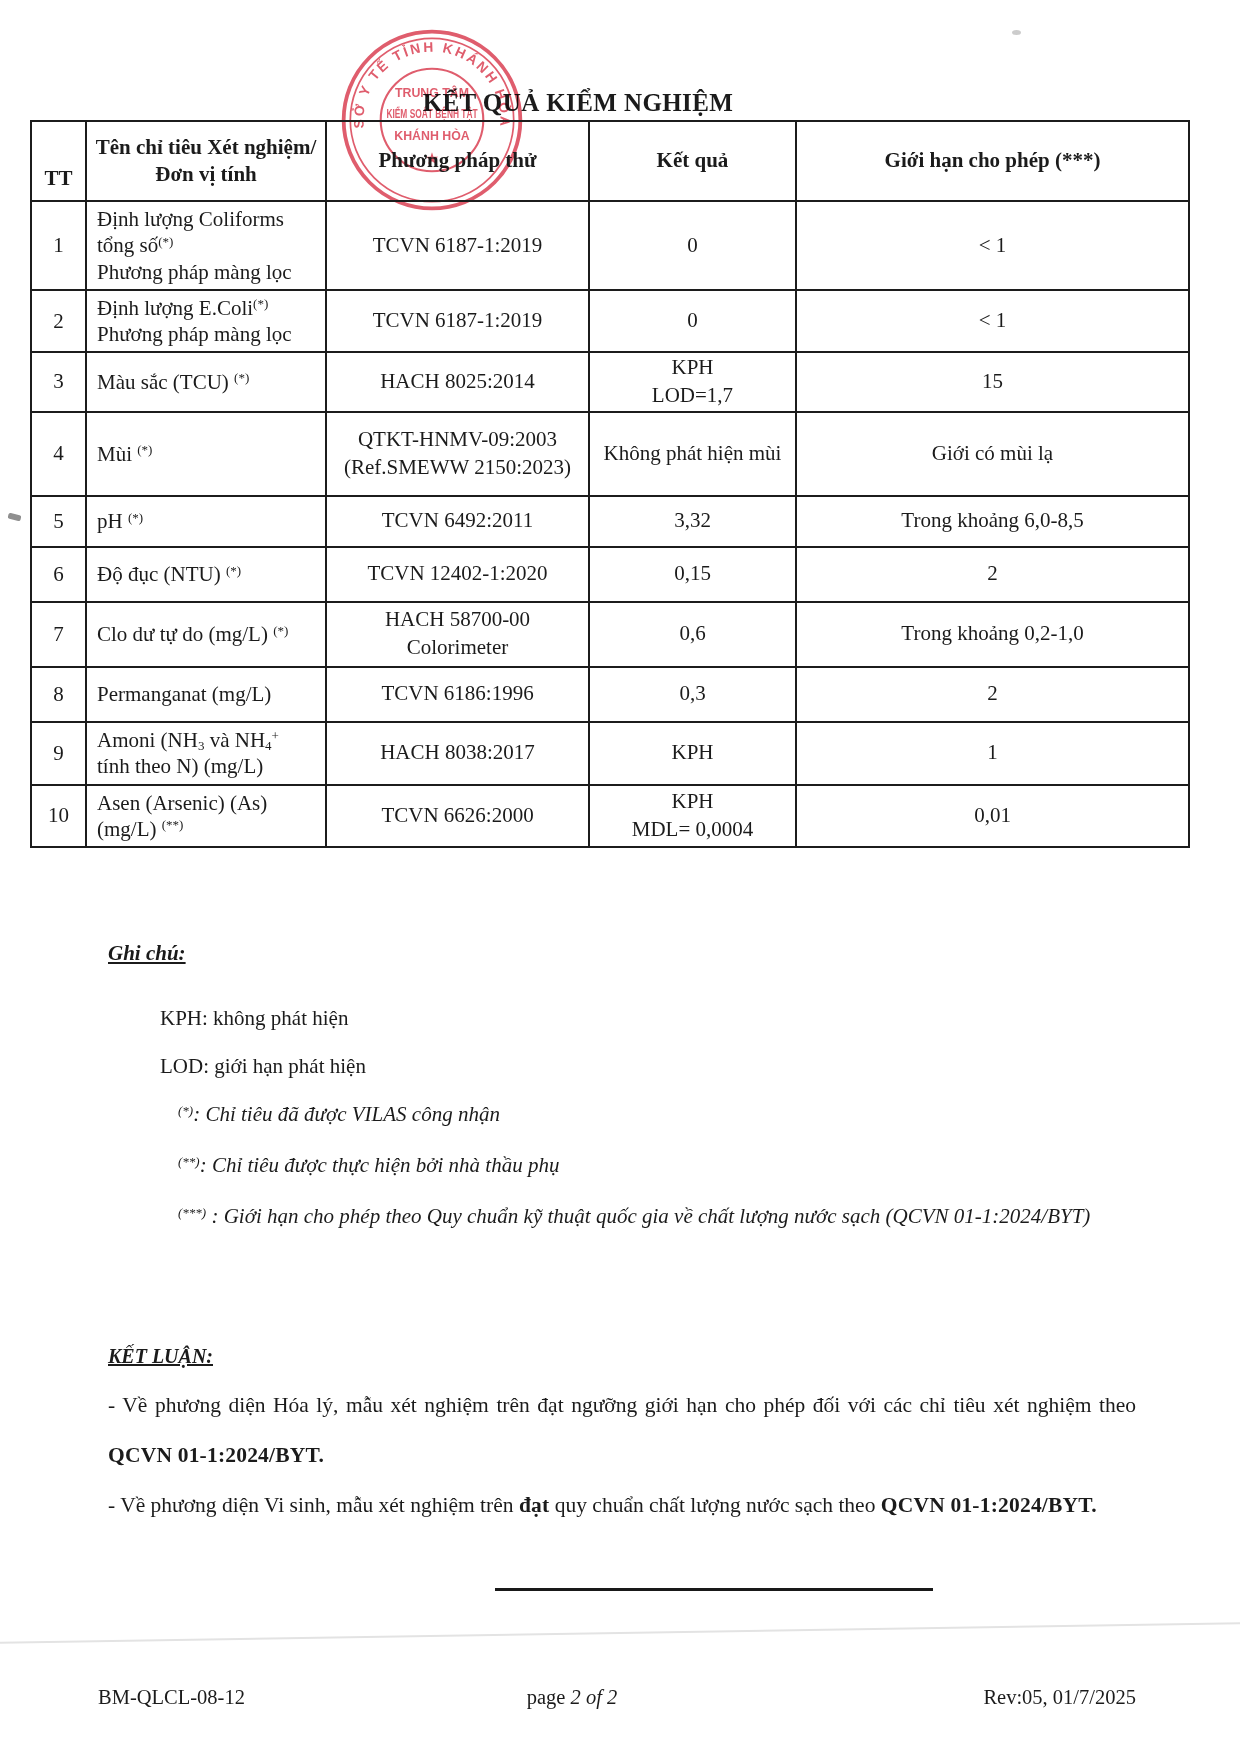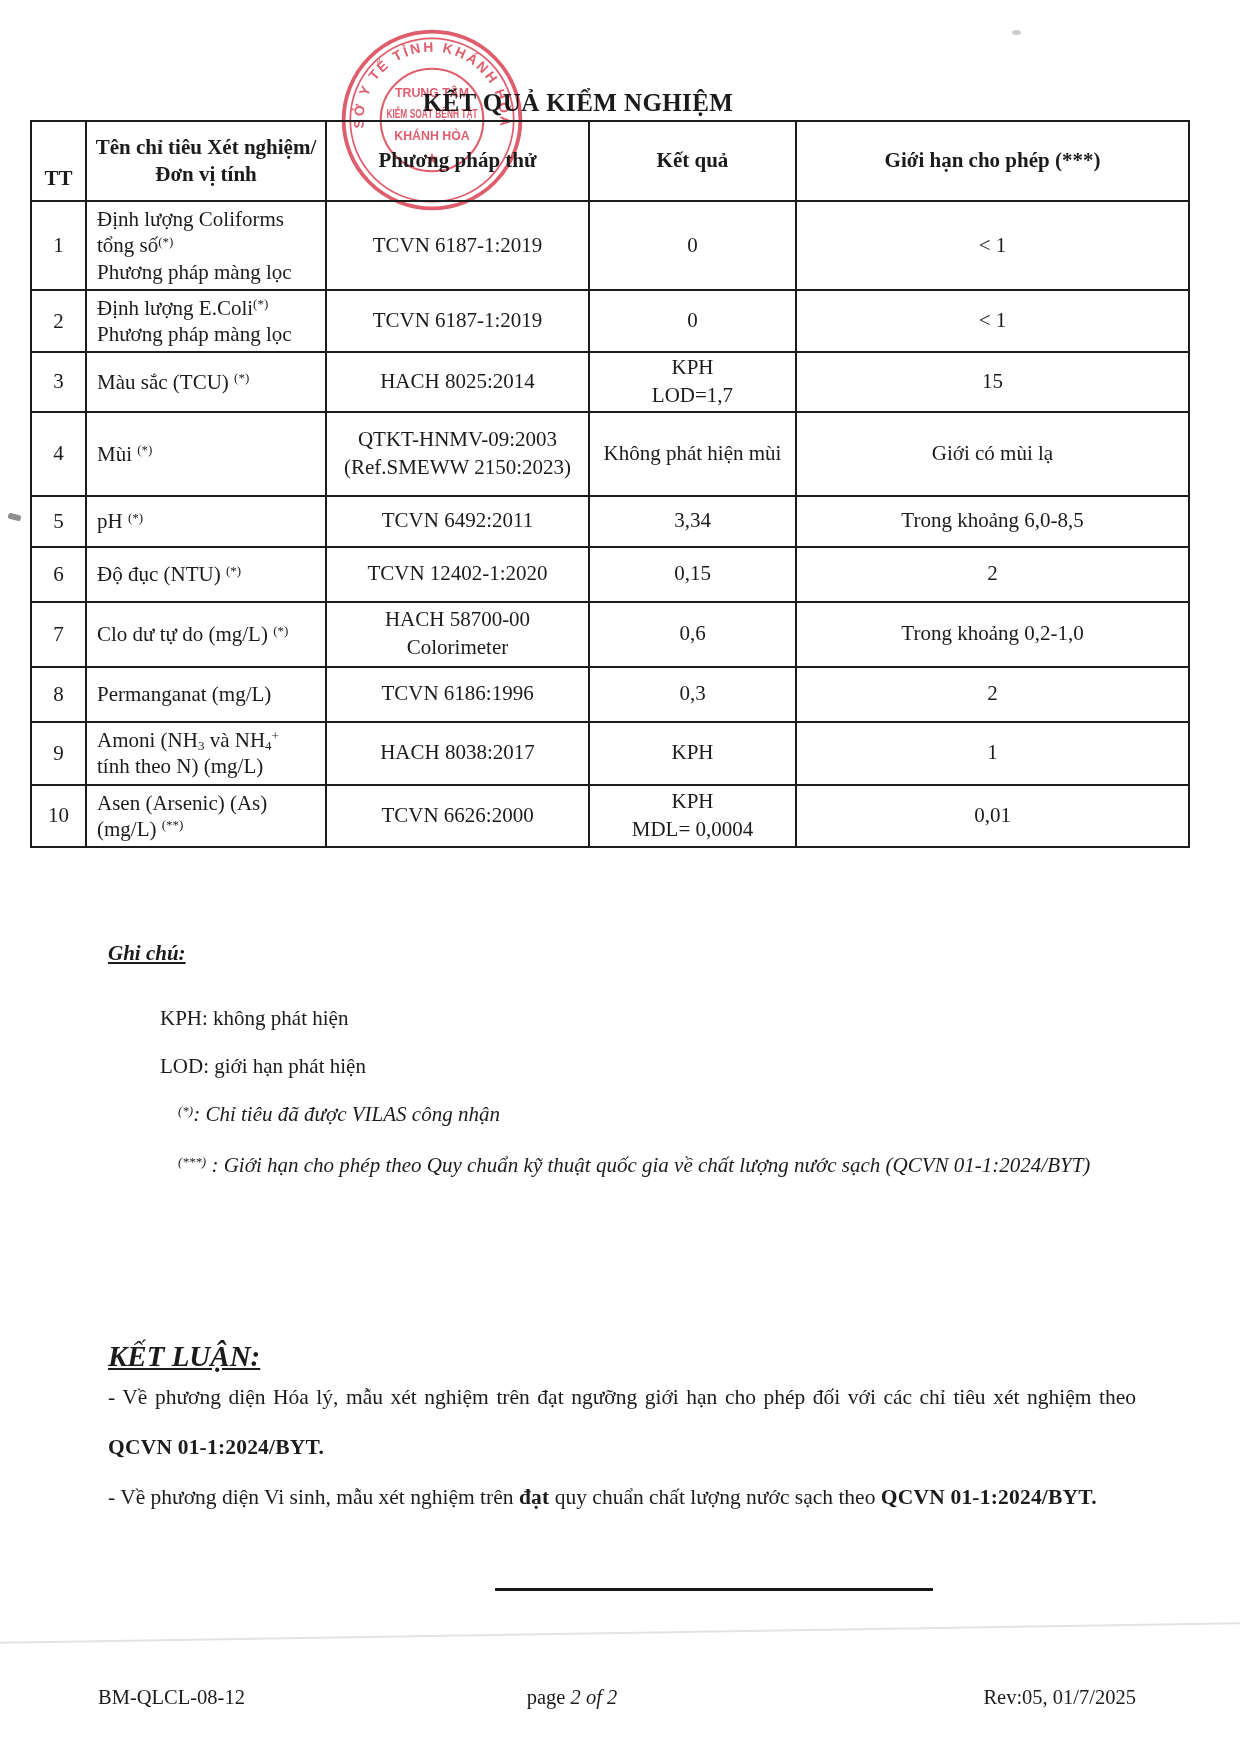--- a/index.html
+++ b/index.html
@@ -48,21 +48,21 @@
   .notes{ position:absolute; left:108px; top:938px; width:1030px; font-size:21px; }
   .notes-heading{ font-weight:bold; font-style:italic; text-decoration:underline;
                   line-height:30px; }
   .abbrev-block{ margin-top:26px; margin-left:52px; }
   .abbrev-line{ line-height:48px; }
   .marked-block{ margin-top:0; }
   .note-marked{ font-style:italic; text-indent:70px; line-height:48px; text-align:left; }
   
   .conclusion{ position:absolute; left:108px; top:1340px; width:1028px; font-size:21.5px; }
   .concl-heading{ font-weight:bold; font-style:italic; text-decoration:underline;
-                  font-size:29px; line-height:32px; margin-bottom:0; }
+                  font-size:20px; line-height:32px; margin-bottom:8px; }
   .concl-para{ line-height:50px; text-align:justify; }
   .concl-para b{ letter-spacing:.2px; }
   
   .sig-line{ position:absolute; left:495px; top:1588px; width:438px; height:0;
              border-top:3px solid #191919; }
   .footer{ position:absolute; top:1686px; left:0; width:100%; font-size:20.5px; }
   .f-left{ position:absolute; left:98px; top:0; }
   .f-center{ position:absolute; left:0; top:0; width:100%; text-align:center;
              transform:translateX(-48px); }
   .f-right{ position:absolute; right:104px; top:0; }
@@ -138,21 +138,21 @@
           <td class="c-tt">4</td>
           <td class="c-name">Mùi <span class="sp">(*)</span></td>
           <td class="c-method">QTKT-HNMV-09:2003<br>(Ref.SMEWW 2150:2023)</td>
           <td class="c-result">Không phát hiện mùi</td>
           <td class="c-limit">Giới có mùi lạ</td>
         </tr>
         <tr>
           <td class="c-tt">5</td>
           <td class="c-name">pH <span class="sp">(*)</span></td>
           <td class="c-method">TCVN 6492:2011</td>
-          <td class="c-result">3,34</td>
+          <td class="c-result">3,32</td>
           <td class="c-limit">Trong khoảng 6,0-8,5</td>
         </tr>
         <tr>
           <td class="c-tt">6</td>
           <td class="c-name">Độ đục (NTU) <span class="sp">(*)</span></td>
           <td class="c-method">TCVN 12402-1:2020</td>
           <td class="c-result">0,15</td>
           <td class="c-limit">2</td>
         </tr>
         <tr>
@@ -187,20 +187,21 @@
   </table>
 
   <div class="notes">
     <div class="notes-heading">Ghi chú:</div>
     <div class="abbrev-block">
       <div class="abbrev-line">KPH: không phát hiện</div>
       <div class="abbrev-line">LOD: giới hạn phát hiện</div>
     </div>
     <div class="marked-block">
         <div class="note-marked"><span class="sp">(*)</span>:  Chỉ tiêu đã được VILAS công nhận</div>
+        <div class="note-marked"><span class="sp">(**)</span>: Chỉ tiêu được thực hiện bởi nhà thầu phụ</div>
         <div class="note-marked"><span class="sp">(***)</span> : Giới hạn cho phép theo Quy chuẩn kỹ thuật quốc gia về chất lượng nước sạch (QCVN 01-1:2024/BYT)</div>
       </div>
   </div>
 
   <div class="conclusion">
     <div class="concl-heading">KẾT LUẬN:</div>
     <div>
         <div class="concl-para">- Về phương diện Hóa lý, mẫu xét nghiệm trên đạt ngưỡng giới hạn cho phép đối với các chỉ tiêu xét nghiệm theo <b>QCVN 01-1:2024/BYT.</b></div>
         <div class="concl-para">- Về phương diện Vi sinh, mẫu xét nghiệm trên <b>đạt</b> quy chuẩn chất lượng nước sạch theo <b>QCVN 01-1:2024/BYT.</b></div>
       </div>

